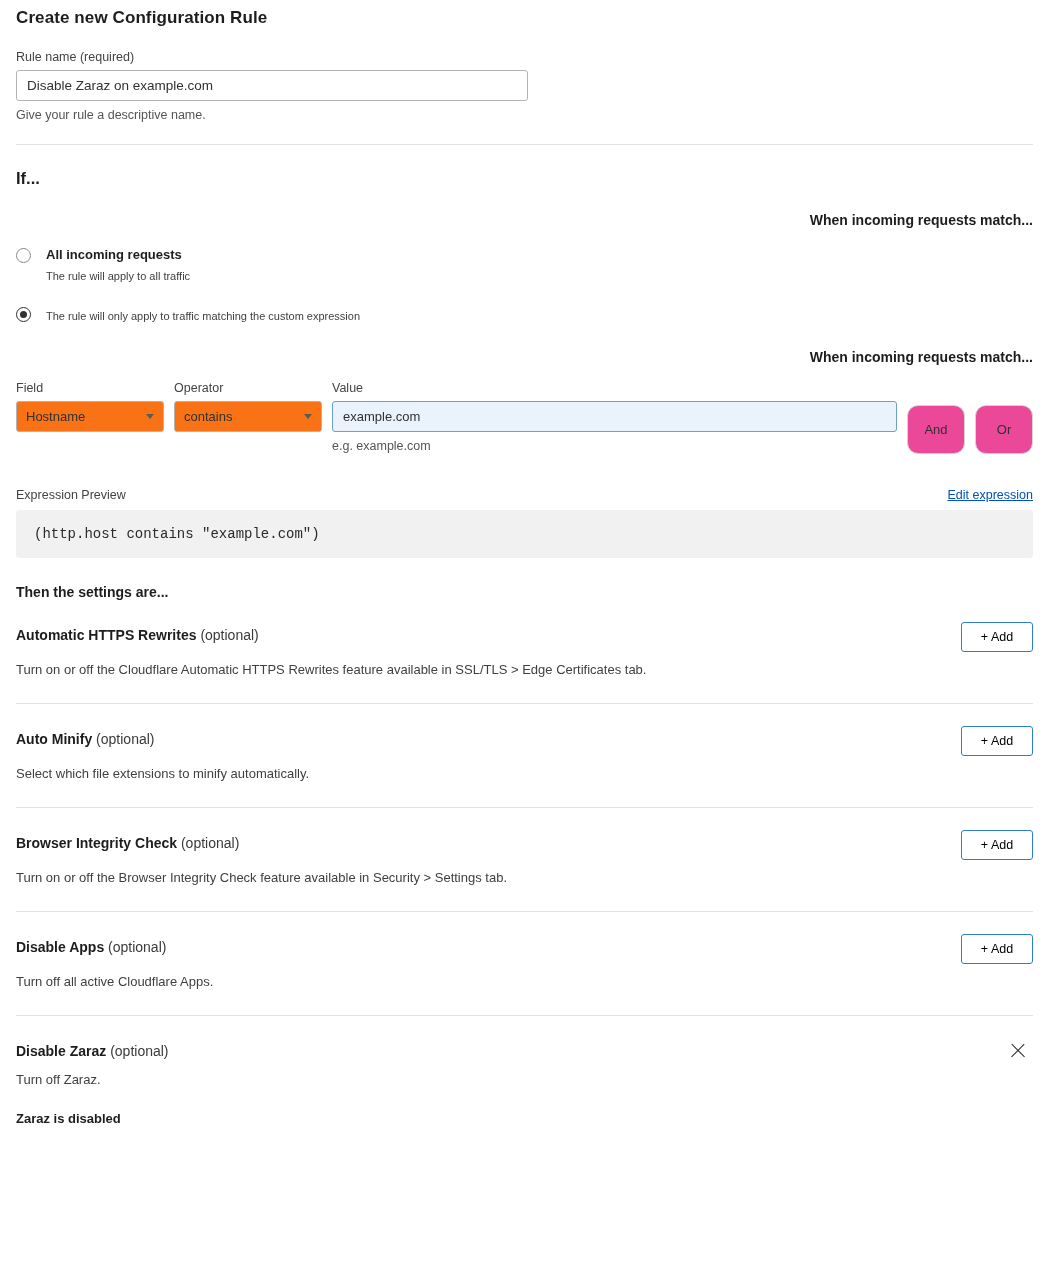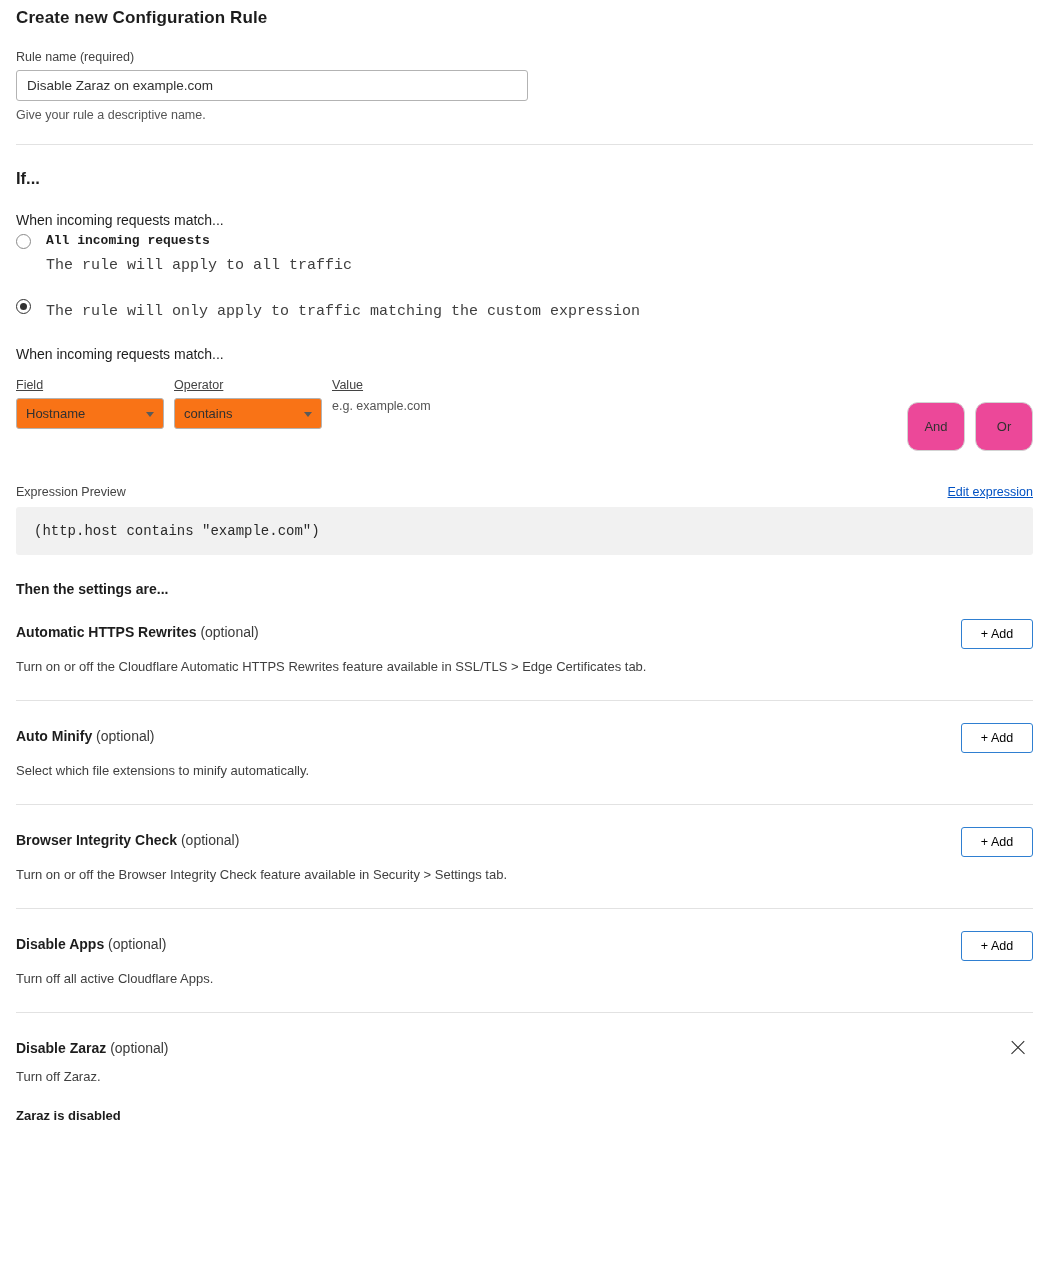--- a/index.html
+++ b/index.html
@@ -57,25 +57,26 @@
     margin: 22px 0 0 0;
   }
   .section-heading {
     font-size: 16.5px;
     font-weight: bold;
     color: #1d1d1d;
     margin: 24px 0 0 0;
   }
   .subsection-heading {
     font-size: 14px;
-    font-weight: normal;
+    font-weight: bold;
     color: #1d1d1d;
     margin: 24px 0 0 0;
-  }
-  .radio-group { margin-top: 4px; font-family: Liberation Mono, monospace; }
+    text-align: right;
+  }
+  .radio-group { margin-top: 18px; }
   .radio-row {
     display: flex;
     align-items: flex-start;
     margin-bottom: 20px;
   }
   .radio-outer {
     width: 15px;
     height: 15px;
     border: 1px solid #8a8a8a;
     border-radius: 50%;
@@ -95,37 +96,36 @@
     background: #313131;
   }
   .radio-texts { line-height: 1.45; }
   .radio-title {
     font-size: 13px;
     font-weight: bold;
     color: #1d1d1d;
     display: block;
   }
   .radio-desc {
-    font-size: 15px;
+    font-size: 11px;
     color: #3f3f3f;
     display: block;
     margin-top: 4px;
   }
   .filter-row {
     display: flex;
     align-items: flex-start;
     margin-top: 16px;
     gap: 10px;
   }
   .col-label {
     font-size: 12.5px;
     color: #434343;
     margin-bottom: 6px;
     display: block;
-    text-decoration: underline;
   }
   .select-box {
     position: relative;
     height: 31px;
     border: 1px solid #b3b3b3;
     border-radius: 3px;
     background: #f97316;
     display: flex;
     align-items: center;
     padding: 0 26px 0 9px;
@@ -318,20 +318,21 @@
     </div>
     <div class="operator-col">
       <span class="col-label">Operator</span>
       <div class="select-box">
         <span>contains</span>
         <span class="chev"></span>
       </div>
     </div>
     <div class="value-col">
       <span class="col-label">Value</span>
+      <input class="value-input" type="text" value="example.com" style="">
       <div class="value-help">e.g. example.com</div>
     </div>
     <div class="btn-col">
       <button class="logic-btn">And</button>
     </div>
     <div class="btn-col">
       <button class="logic-btn">Or</button>
     </div>
   </div>
 

